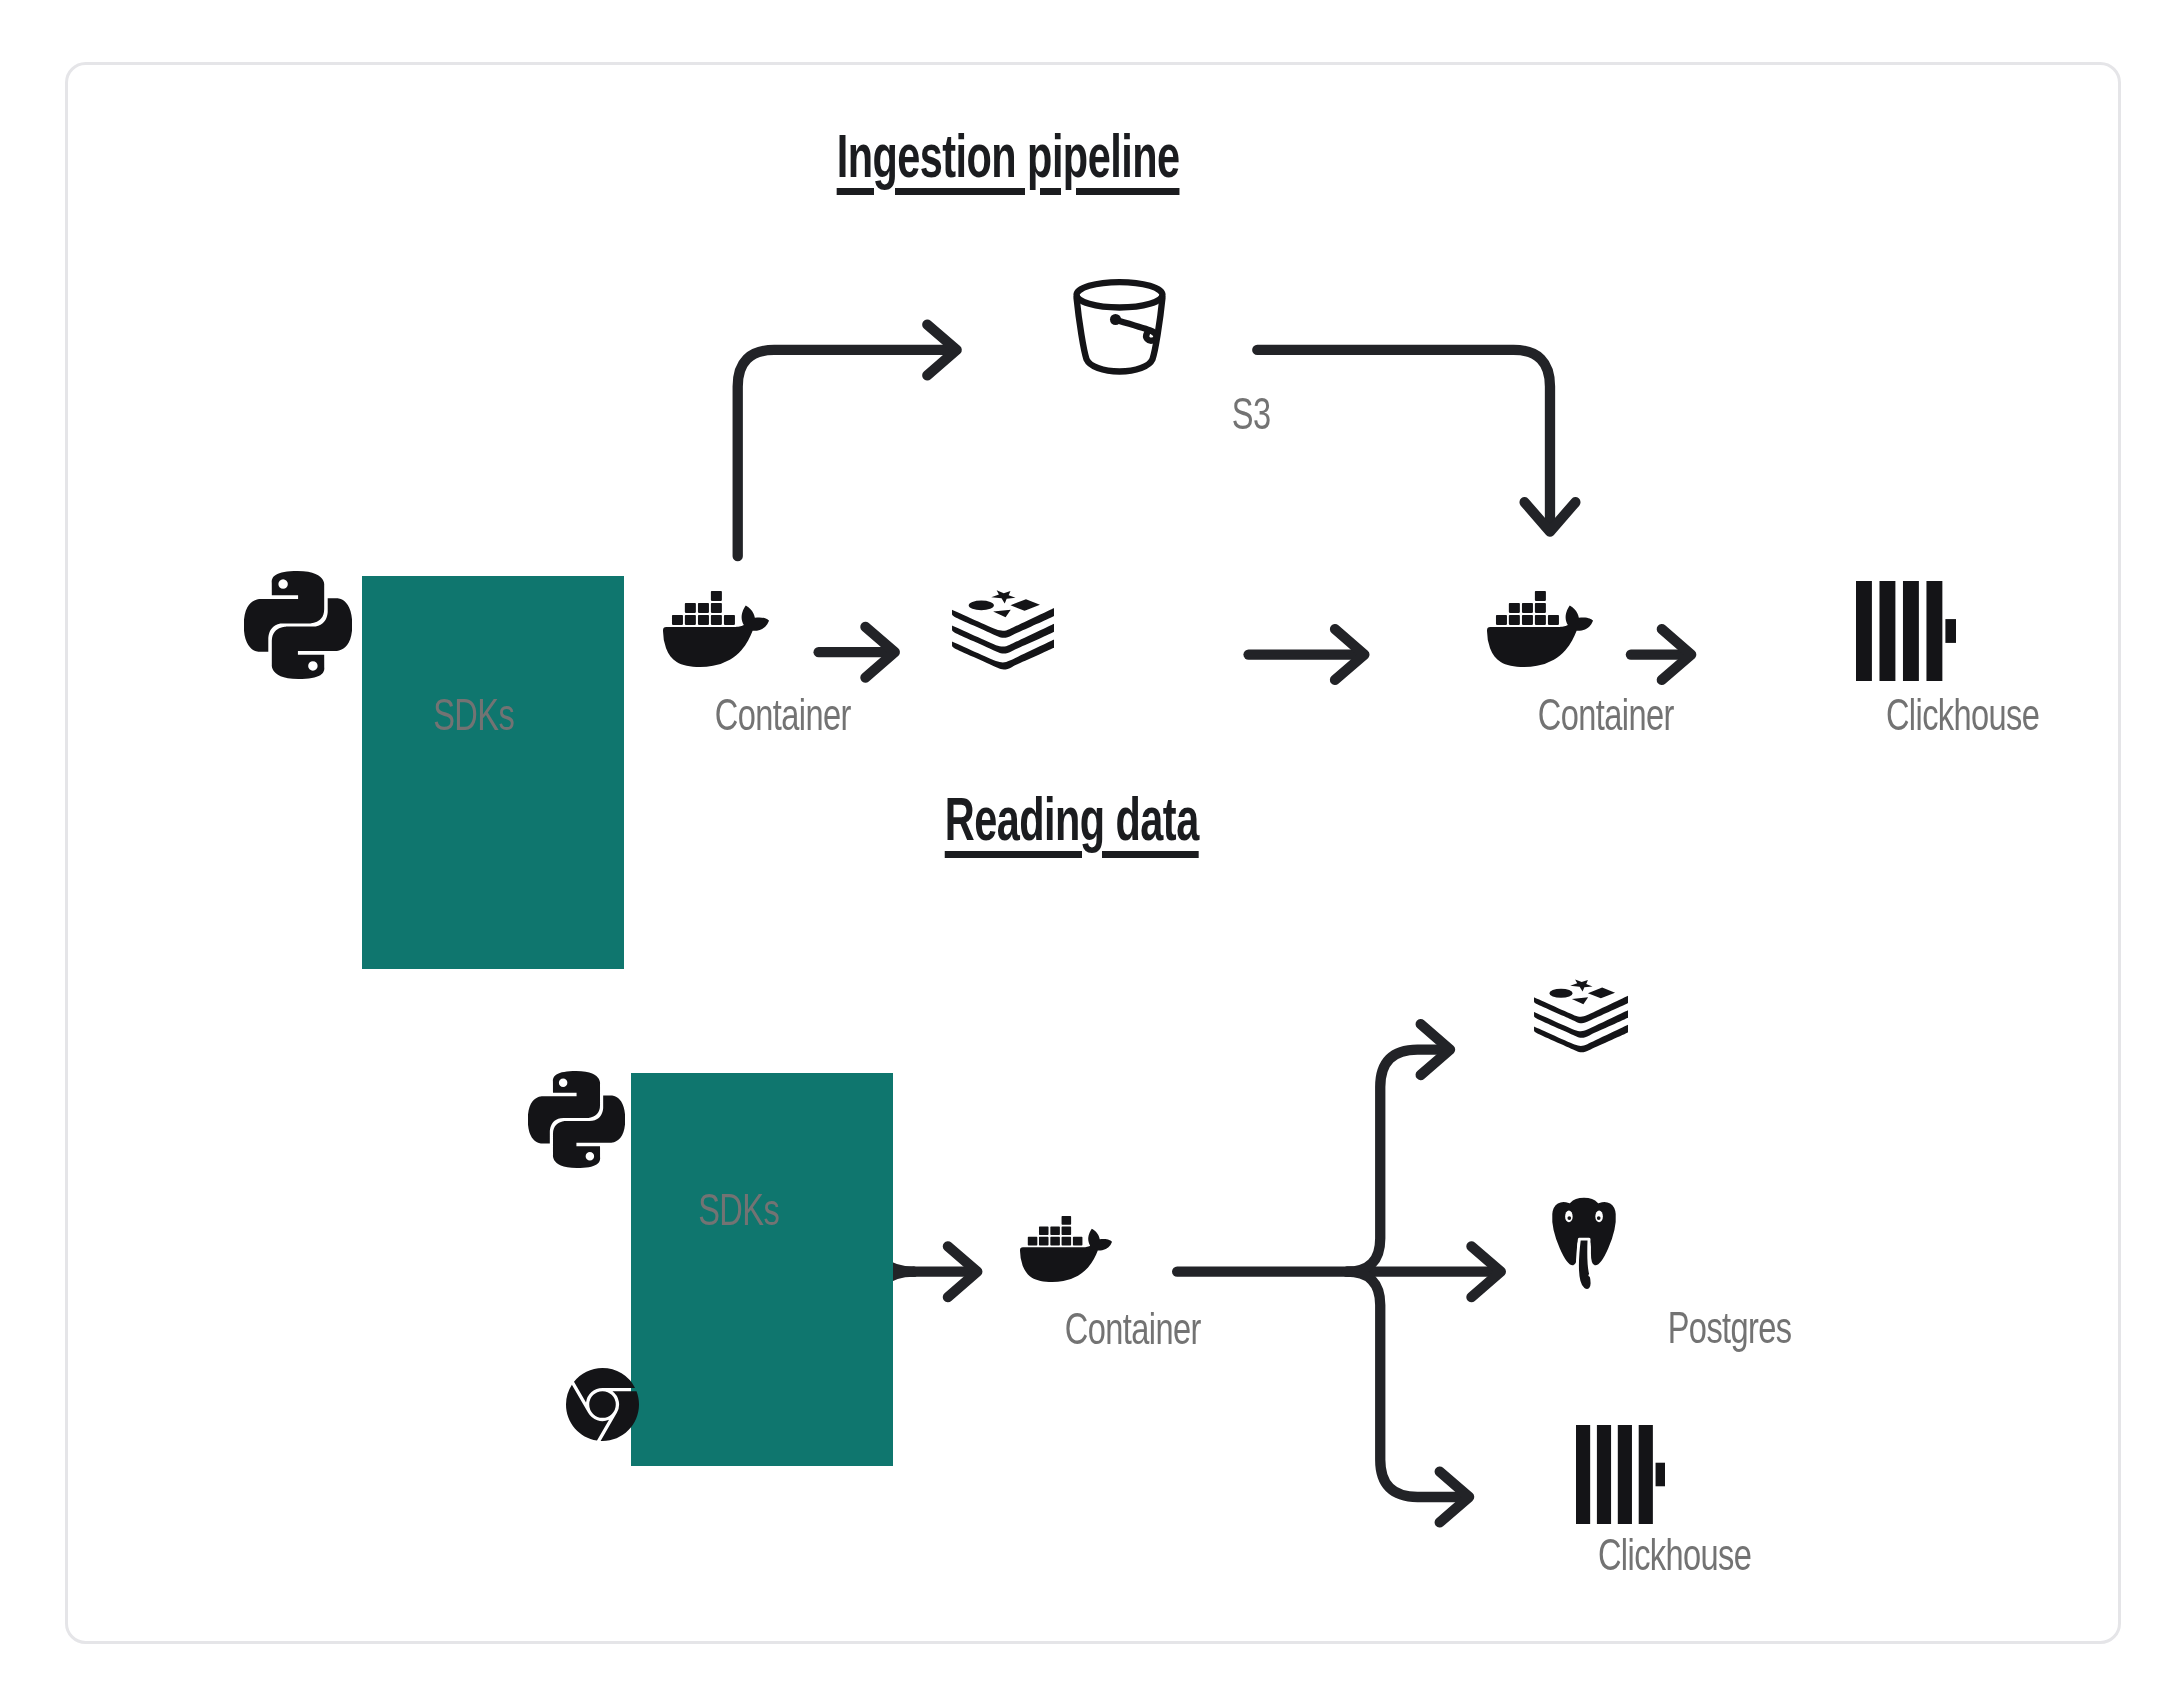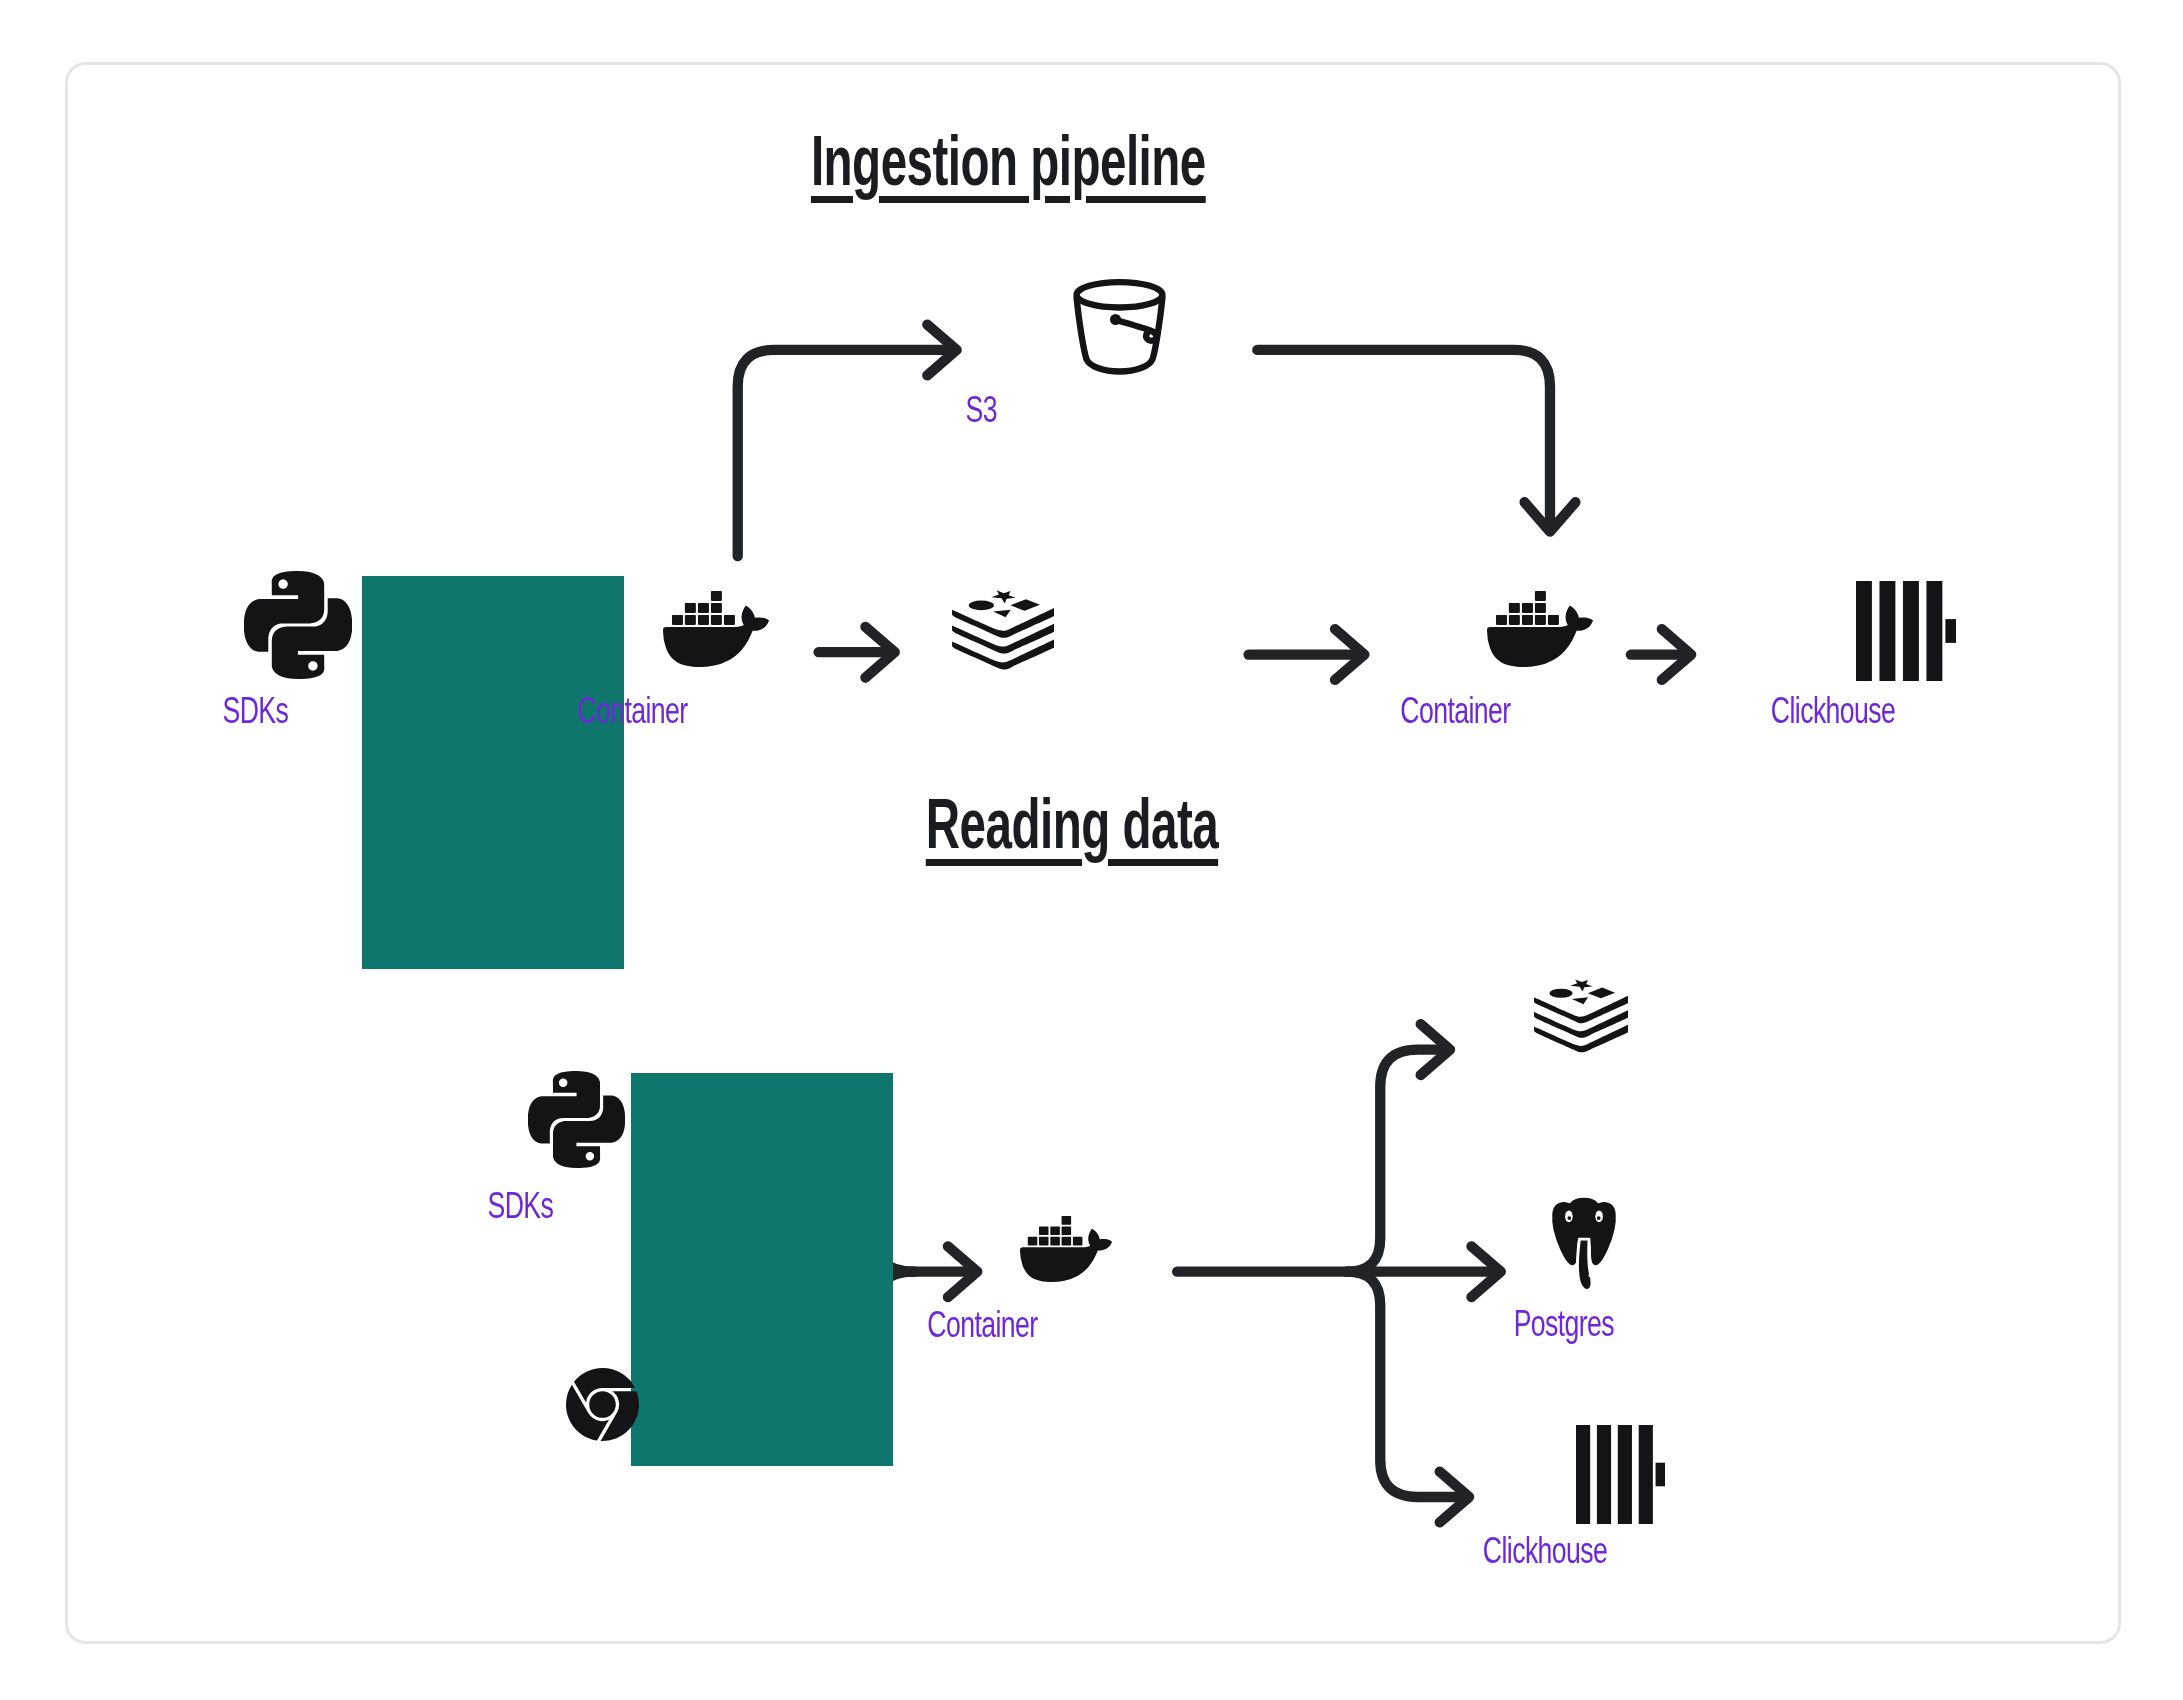--- a/index.html
+++ b/index.html
@@ -7,29 +7,29 @@
     position:relative; width:2183px; height:1701px; overflow:hidden;
     background:#ffffff; font-family:"Liberation Sans", sans-serif; color:#232529;
   }
   .card{
     position:absolute; left:65px; top:62px; width:2050px; height:1576px;
     background:#ffffff; border:3.2px solid #e5e5e8; border-radius:20.6px;
   }
   .conn{ position:absolute; left:0; top:0; pointer-events:none; }
   .ln{ stroke:#222327; stroke-width:13px; fill:none; stroke-linecap:round; stroke-linejoin:round; }
   .title{
-    position:absolute; text-align:center; font-size:70px; font-weight:800; color:#1b1c1f;
+    position:absolute; text-align:center; font-size:61px; font-weight:800; color:#1b1c1f;
     letter-spacing:-0.8px; white-space:nowrap;
   }
   .title .cond{
     display:inline-block; transform:scaleX(0.68); transform-origin:center;
     text-decoration:underline; text-decoration-thickness:7.1px; text-underline-offset:11px;
   }
   .label{
-    position:absolute; width:317px; text-align:left; font-size:36px; color:#6d28d9;
+    position:absolute; width:317px; text-align:right; font-size:44px; color:#737373;
     letter-spacing:-0.8px; white-space:nowrap;
   }
   .label .cond{ display:inline-block; transform:scaleX(0.74); transform-origin:center top; }
   .icon{ position:absolute; }
   .jsbox{
     position:absolute; background:#0f766e; color:#ffffff; font-weight:700;
     display:flex; align-items:center; justify-content:flex-end;
     padding-right:12%; padding-top:18%; box-sizing:border-box; letter-spacing:-1.6px;
   }
 </style>

